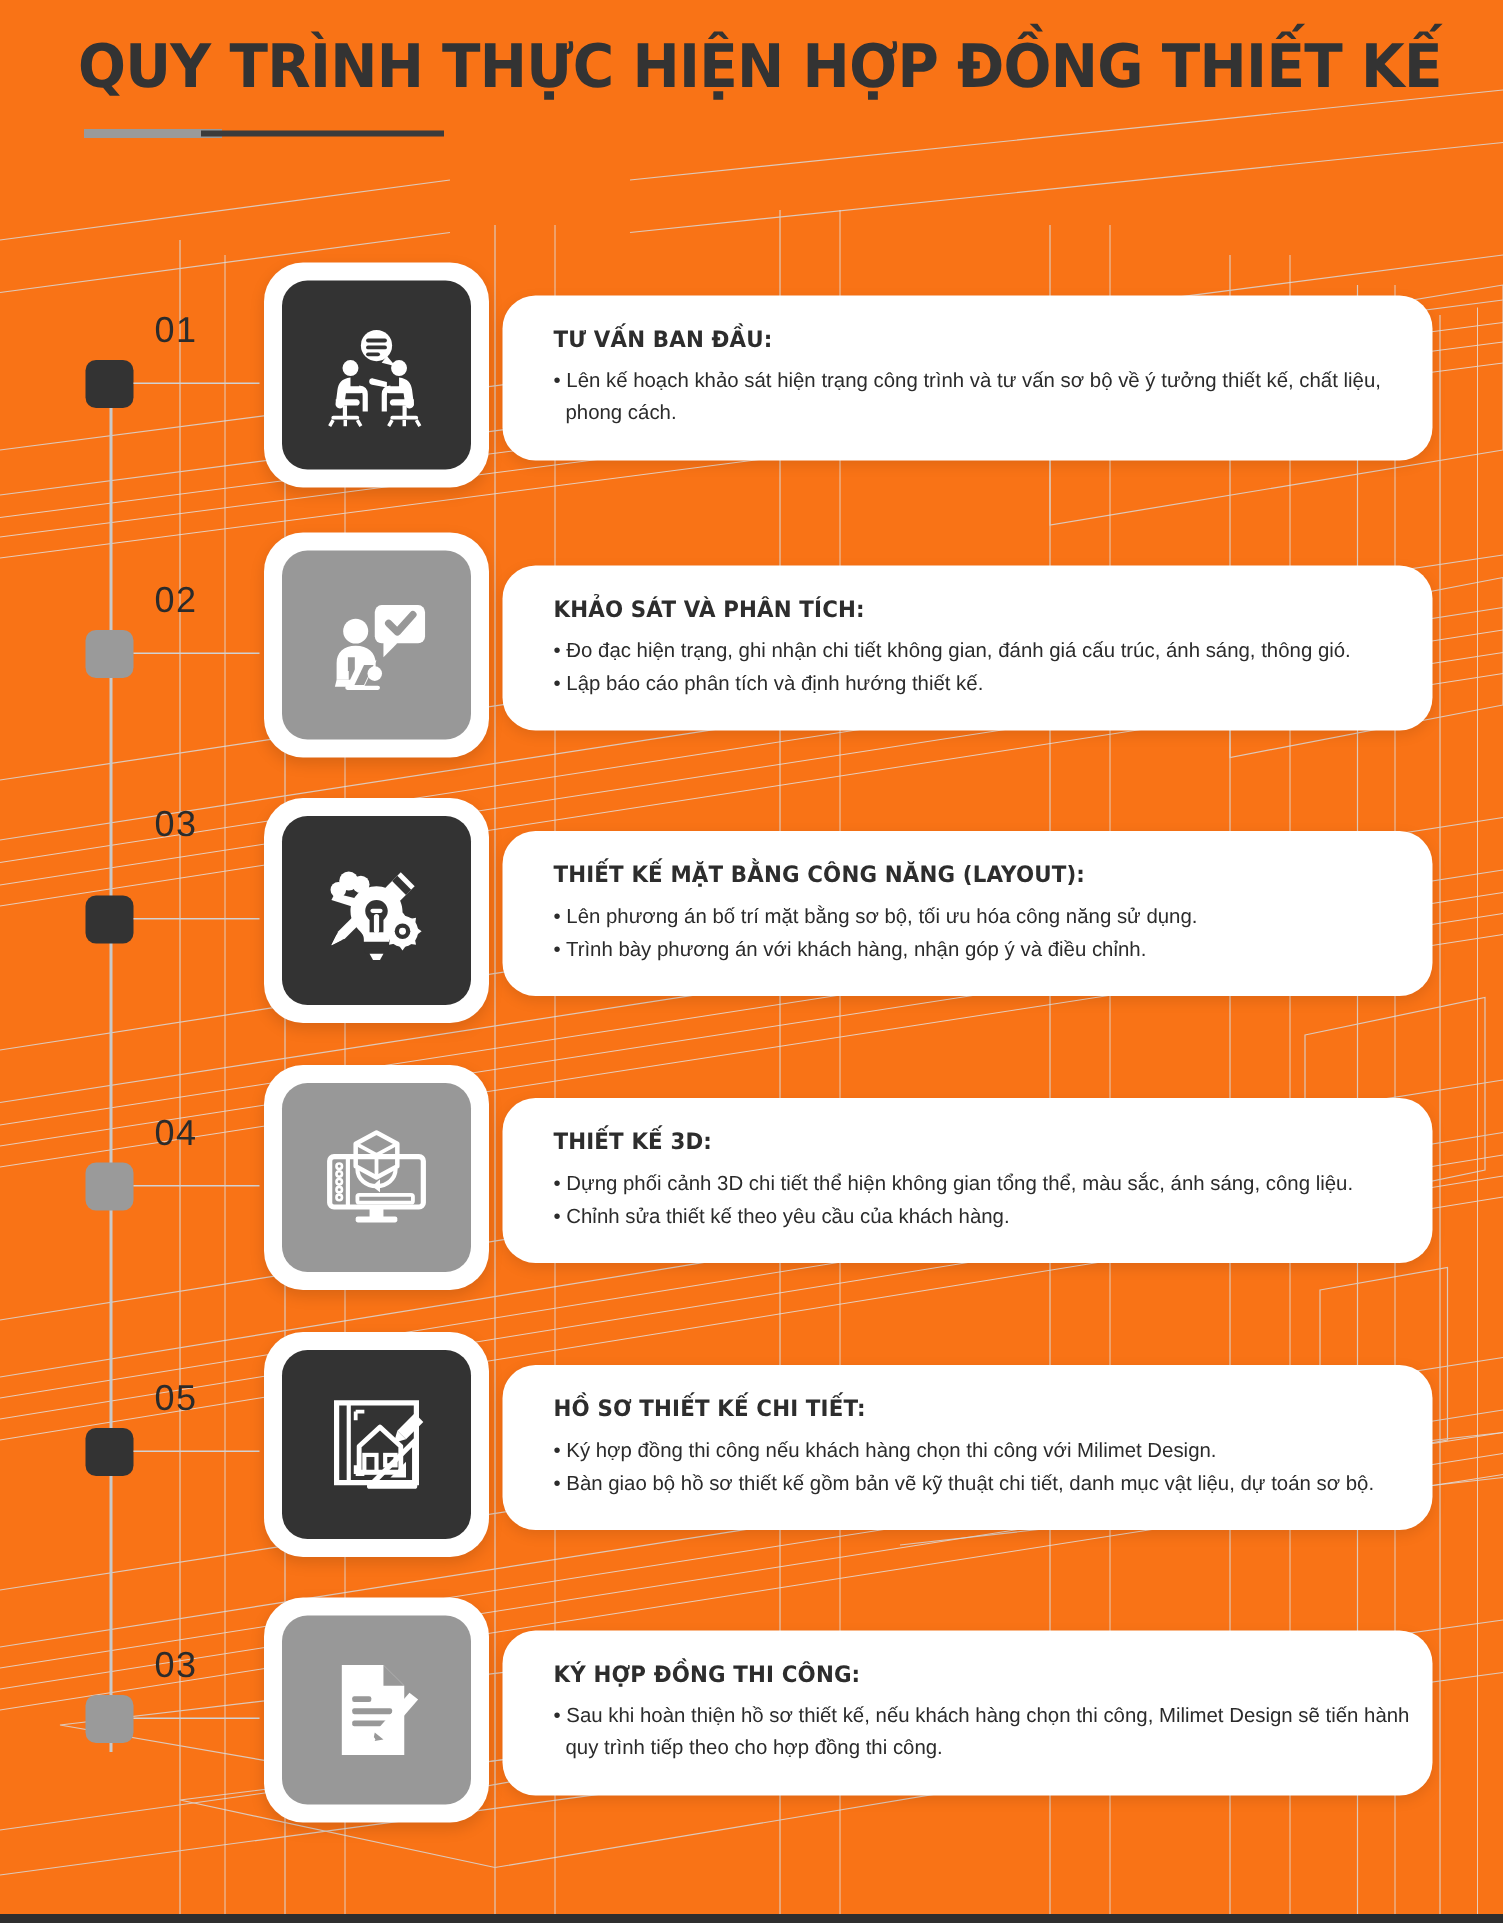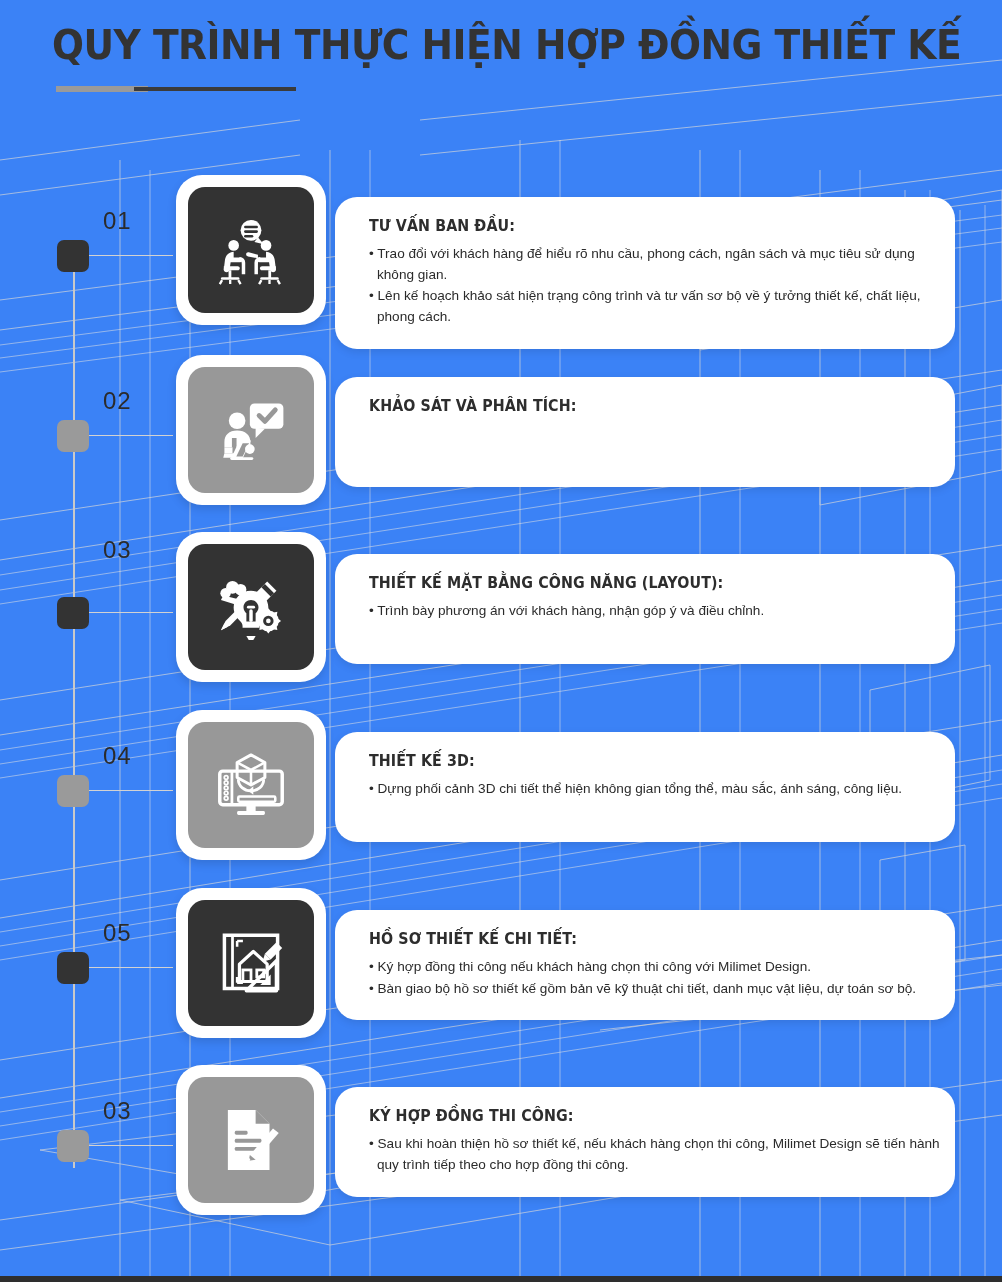--- a/index.html
+++ b/index.html
@@ -9,21 +9,21 @@
     height: 1282px;
     background: #f7f7f7;
     font-family: "Liberation Sans", sans-serif;
     overflow: hidden;
   }
 
   #page {
     position: relative;
     width: 1002px;
     height: 1282px;
-    background: #3b82f6;
+    background: #f97316;
     overflow: hidden;
   }
 
   
   #bg-sketch {
     position: absolute;
     inset: 0;
     width: 1002px;
     height: 1282px;
     z-index: 0;
@@ -286,21 +286,20 @@
 
     <div class="rail-node gray" style="top:1130px"></div>
     <div class="rail-connector" style="top:1145px"></div>
     <div class="step-number" style="top:1097px">03</div>
   </div>
 
   <div class="step-row" style="top:175px">
     <div class="step-card">
       <div class="card-title">TƯ VẤN BAN ĐẦU:</div>
       <ul class="card-bullets">
-        <li>• Trao đổi với khách hàng để hiểu rõ nhu cầu, phong cách, ngân sách và mục tiêu sử dụng không gian.</li>
         <li>• Lên kế hoạch khảo sát hiện trạng công trình và tư vấn sơ bộ về ý tưởng thiết kế, chất liệu, phong cách.</li>
       </ul>
     </div>
     <div class="icon-frame">
       <div class="icon-tile dark">
         <svg viewBox="0 0 64 64" fill="#ffffff">
           <circle cx="32" cy="15" r="9"></circle>
           <rect x="26" y="11" width="12" height="2.2" rx="1.1" fill="#333333"></rect>
           <rect x="26" y="15" width="12" height="2.2" rx="1.1" fill="#333333"></rect>
           <rect x="26" y="19" width="8" height="2.2" rx="1.1" fill="#333333"></rect>
@@ -323,20 +322,24 @@
           <path d="M40 38 q-5 0.5 -5 5 l0 10 3 0 0 -9 q0 -3 2 -3 z"></path>
           <path d="M38 36 l-8 -2 c-1.2 -0.3 -2 0.4 -2.2 1.4 -0.2 1.1 0.5 2 1.6 2.2 l8.6 1.6 z"></path>
         </svg>
       </div>
     </div>
   </div>
 
   <div class="step-row" style="top:355px">
     <div class="step-card">
       <div class="card-title">KHẢO SÁT VÀ PHÂN TÍCH:</div>
+      <ul class="card-bullets">
+        <li>• Đo đạc hiện trạng, ghi nhận chi tiết không gian, đánh giá cấu trúc, ánh sáng, thông gió.</li>
+        <li>• Lập báo cáo phân tích và định hướng thiết kế.</li>
+      </ul>
     </div>
     <div class="icon-frame">
       <div class="icon-tile gray">
         <svg viewBox="0 0 64 64" fill="#ffffff">
           <rect x="31" y="9" width="29" height="22" rx="4"></rect>
           <path d="M36 30 l0 9 8 -8 z"></path>
           <path d="M39 19.5 l5 5 9 -10" stroke="#989898" stroke-width="4.2" fill="none" stroke-linecap="round" stroke-linejoin="round"></path>
           <circle cx="20" cy="24" r="7.2"></circle>
           <path d="M20 32.5 c-7 0 -11 4 -11 10 l0 4.5 6.5 0 0 -8 4 0 0 8 12 0 0 -4.5 c0 -6 -4.5 -10 -11.5 -10 z"></path>
           <path d="M9 47 l7 0 0 5 -7 0 z"></path>
@@ -348,20 +351,21 @@
           <rect x="21" y="37.5" width="7" height="3" rx="1.5"></rect>
         </svg>
       </div>
     </div>
   </div>
 
   <div class="step-row" style="top:532px">
     <div class="step-card">
       <div class="card-title">THIẾT KẾ MẶT BẰNG CÔNG NĂNG (LAYOUT):</div>
       <ul class="card-bullets">
+        <li>• Lên phương án bố trí mặt bằng sơ bộ, tối ưu hóa công năng sử dụng.</li>
         <li>•  Trình bày phương án với khách hàng, nhận góp ý và điều chỉnh.</li>
       </ul>
     </div>
     <div class="icon-frame">
       <div class="icon-tile dark">
         <svg viewBox="0 0 64 64" fill="#ffffff">
           <path d="M46 10 l8 8 -11 11 -8 -8 z"></path>
           <path d="M44 12 l-3 3 8 8 3 -3 z" fill="#333333"></path>
           <path d="M37 19 l8 8 -4 4 -8 -8 z"></path>
           <circle cx="16" cy="15" r="5.5"></circle>
@@ -391,20 +395,21 @@
         </svg>
       </div>
     </div>
   </div>
 
   <div class="step-row" style="top:710px">
     <div class="step-card">
       <div class="card-title">THIẾT KẾ 3D:</div>
       <ul class="card-bullets">
         <li>• Dựng phối cảnh 3D chi tiết thể hiện không gian tổng thể, màu sắc, ánh sáng, công liệu.</li>
+        <li>• Chỉnh sửa thiết kế theo yêu cầu của khách hàng.</li>
       </ul>
     </div>
     <div class="icon-frame">
       <div class="icon-tile gray">
         <svg viewBox="0 0 64 64">
           <rect x="5" y="20" width="54" height="29" rx="2.5" fill="none" stroke="#ffffff" stroke-width="3"></rect>
           <line x1="15.5" y1="20" x2="15.5" y2="49" stroke="#ffffff" stroke-width="2.4"></line>
           <circle cx="10.5" cy="25.5" r="1.6" fill="none" stroke="#ffffff" stroke-width="1.5"></circle>
           <circle cx="10.5" cy="30" r="1.6" fill="none" stroke="#ffffff" stroke-width="1.5"></circle>
           <circle cx="10.5" cy="34.5" r="1.6" fill="none" stroke="#ffffff" stroke-width="1.5"></circle>

